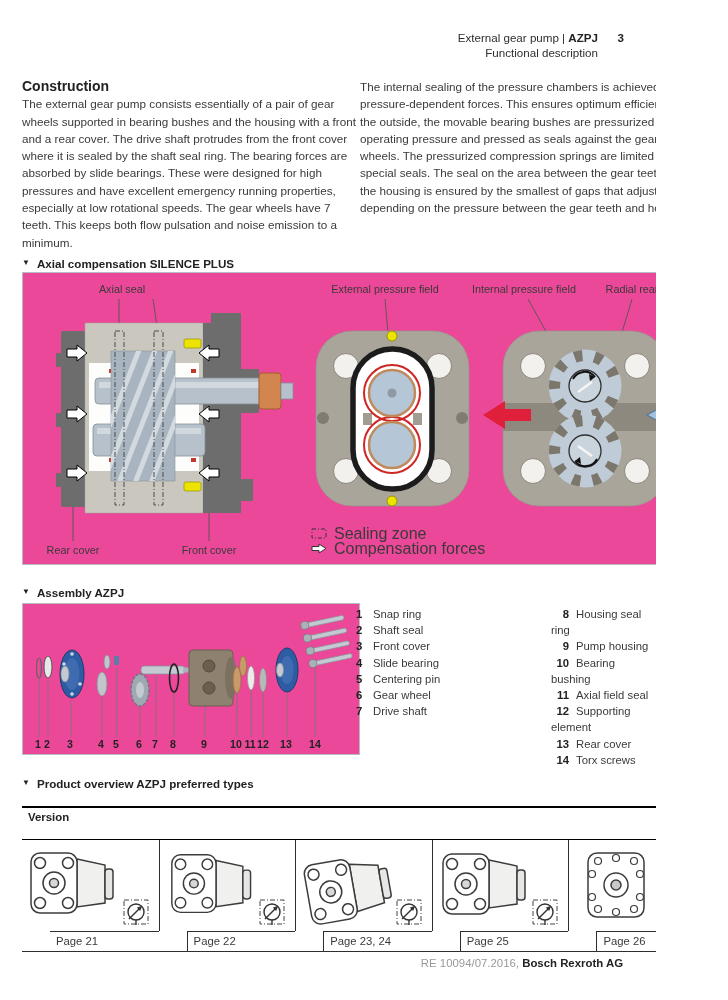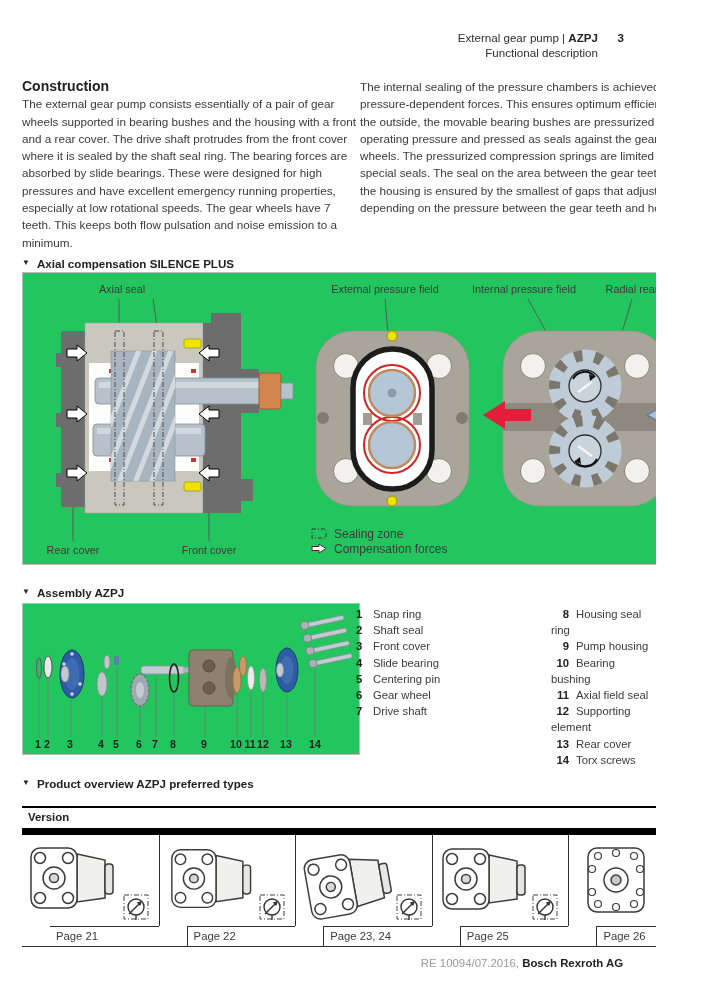--- a/index.html
+++ b/index.html
@@ -11,35 +11,35 @@
   .hdr .sub{padding-right:26px;}
   b,.b{font-weight:bold;color:#222;}
   
   .col{position:absolute;top:78px;width:336px;font-size:11.7px;line-height:17.3px;}
   .col.left{left:22px;} .col.right{left:360px;}
   .col h3{margin:0;font-size:14px;line-height:17.3px;color:#222;}
   
   .sechead{position:absolute;left:22px;font-size:11.6px;font-weight:bold;color:#222;display:flex;align-items:center;gap:7px;}
   .sechead .tri{font-size:8px;color:#222;position:relative;top:-1px;}
   
-  .figbox{position:absolute;left:22px;border:1px solid #b6bcc2;background:#22c55e;}
+  .figbox{position:absolute;left:22px;border:1px solid #b6bcc2;background:#ec4899;}
   #fig1{top:272px;width:681px;height:291px;}
   #fig2{top:603px;width:336px;height:150px;}
   .figlabel{position:absolute;font-size:10.8px;color:#3a3a3a;white-space:nowrap;transform:translateX(-50%);}
-  .legend{position:absolute;left:288px;font-size:12px;color:#3a3a3a;}
+  .legend{position:absolute;left:288px;font-size:16px;color:#3a3a3a;}
   .legrow{display:flex;align-items:center;gap:7px;height:15px;}
   .callout{position:absolute;font-size:10.6px;font-weight:bold;color:#222;transform:translateX(-50%);top:134px;}
   
   .parts{position:absolute;top:606px;font-size:11.3px;line-height:16.2px;color:#3a3a3a;}
   #pcol1{left:356px;} #pcol2{left:523px;margin-left:28px;}
   .pnum{display:inline-block;width:17px;font-weight:bold;color:#222;}
   #pcol2 .pnum{width:18px;text-align:right;margin-right:7px;}
   
   .ptable{position:absolute;left:22px;top:806px;width:683px;border-top:2px solid #000;border-bottom:1px solid #2e2e2e;}
-  .thead{border-bottom:7px solid #000000;font-size:11.4px;font-weight:bold;color:#222;padding:3px 0 3px 6px;height:14px;}
+  .thead{border-bottom:1px solid #000000;font-size:11.4px;font-weight:bold;color:#222;padding:3px 0 14px 6px;height:14px;}
   .trow{display:grid;grid-template-columns:repeat(5,1fr);}
   .imgrow .cell{height:91px;position:relative;border-left:1px solid #2e2e2e;}
   .imgrow .cell:first-child{border-left:none;}
   .pagerow .cell{height:13px;border-left:1px solid #2e2e2e;border-top:1px solid #2e2e2e;
                  font-size:11.3px;padding:3px 0 3px 6px;color:#3a3a3a;margin-left:28px;}
   .pagerow .cell:first-child{border-left:none;}
   .pump{position:absolute;left:5px;top:7px;}
   .hsym{position:absolute;right:9px;bottom:5px;}
   
   .foot{position:absolute;top:957px;right:33px;font-size:11.4px;}

